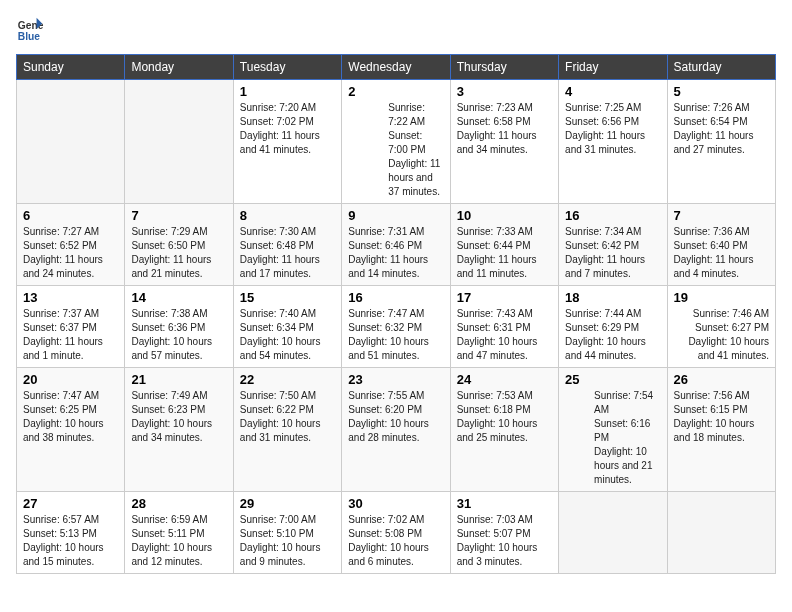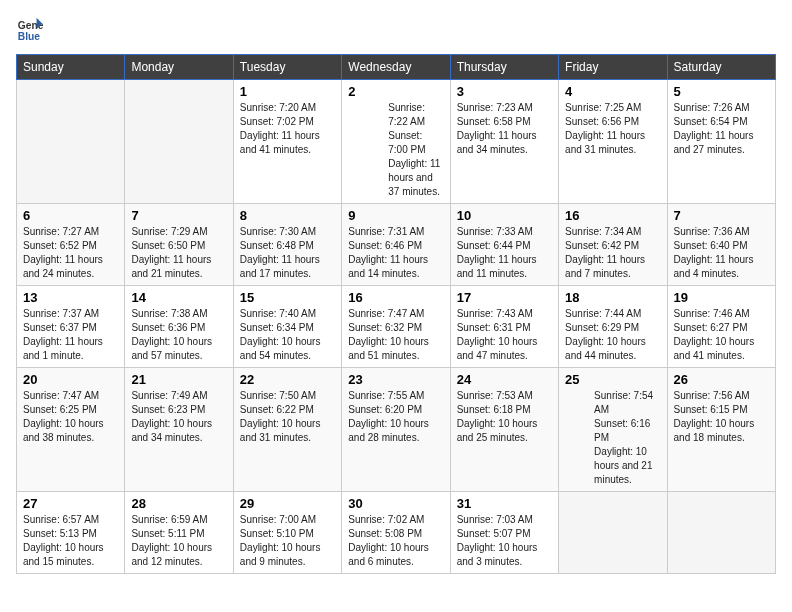--- a/index.html
+++ b/index.html
@@ -220,21 +220,21 @@
 Daylight: 10 hours and 47 minutes.</div>
         </td>
         <td>
           <span class="day-num">18</span>
           <div class="day-info" style="white-space: pre-line;">Sunrise: 7:44 AM
 Sunset: 6:29 PM
 Daylight: 10 hours and 44 minutes.</div>
         </td>
         <td>
           <span class="day-num">19</span>
-          <div class="day-info" style="white-space: pre-line;">Sunrise: 7:46 AM
+          <div class="day-info" style="white-space: pre-line; text-align: right;">Sunrise: 7:46 AM
 Sunset: 6:27 PM
 Daylight: 10 hours and 41 minutes.</div>
         </td>
       </tr>
       <tr>
         <td>
           <span class="day-num">20</span>
           <div class="day-info" style="white-space: pre-line;">Sunrise: 7:47 AM
 Sunset: 6:25 PM
 Daylight: 10 hours and 38 minutes.</div>

